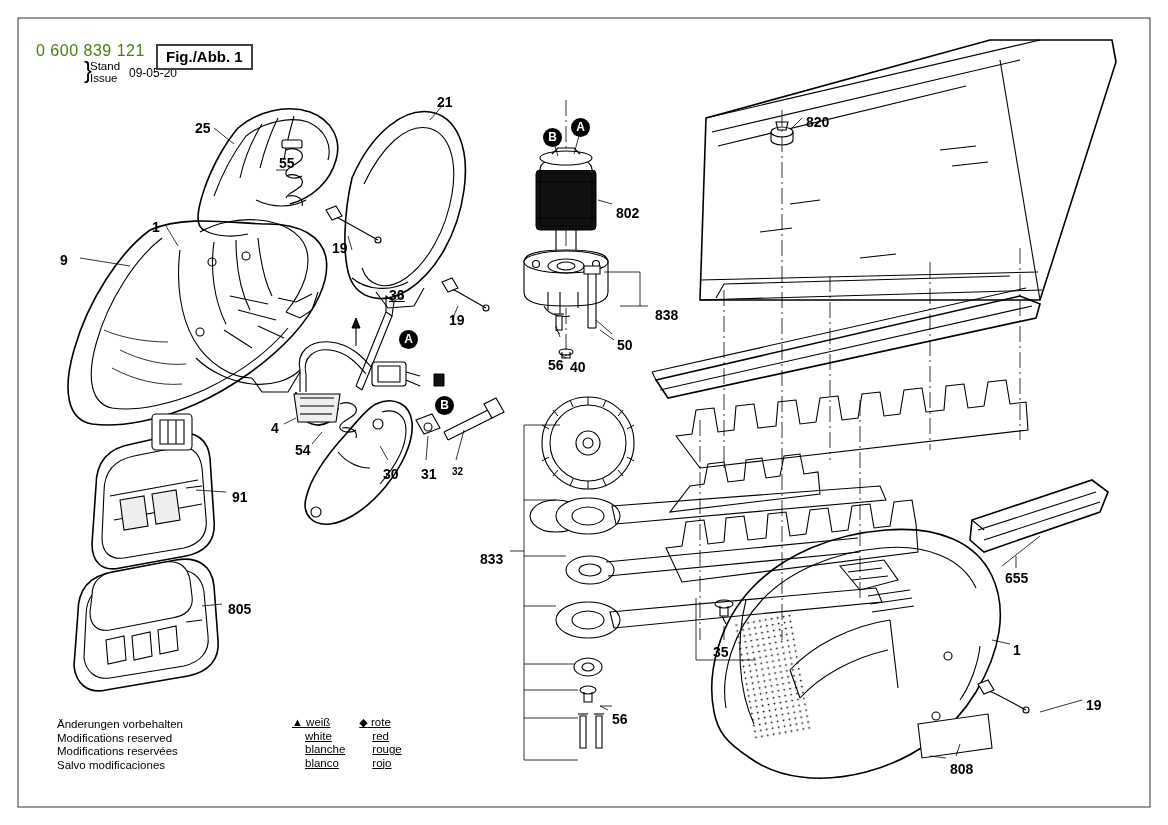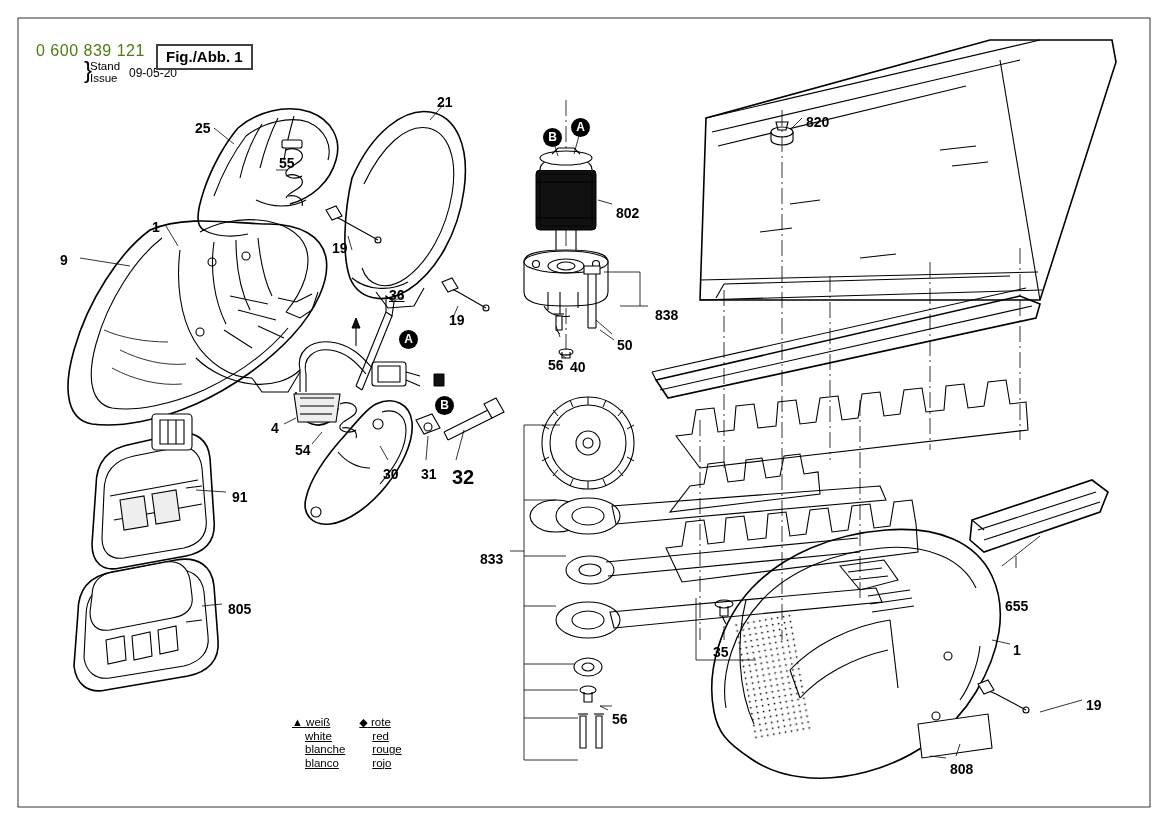--- a/index.html
+++ b/index.html
@@ -410,20 +410,26 @@
 
   <div id="header-partno">0 600 839 121</div>
   <div id="stand-issue">
     <div>Stand</div>
     <div>Issue</div>
   </div>
   <div id="brace">}</div>
   <div id="date">09-05-20</div>
   <div id="figbox">Fig./Abb. 1</div>
 
+  <div id="footnote">
+    <div>Änderungen vorbehalten</div>
+    <div>Modifications reserved</div>
+    <div>Modifications reservées</div>
+    <div>Salvo modificaciones</div>
+  </div>
 
   <div id="legend">
     <table>
       <tbody>
           <tr>
         <td><span class="mk">▲</span>&nbsp;<span>weiß</span></td>
         <td><span class="mk">◆</span>&nbsp;<span>rote</span></td>
       </tr>
       <tr>
         <td><span style="padding-left:13px">white</span></td>
@@ -447,33 +453,33 @@
       <div class="lbl" style="left: 195px; top: 120px; font-size: 14px;">25</div>
       <div class="lbl" style="left: 255px; top: 155px; font-size: 14px; margin-left: 24px;">55</div>
       <div class="lbl" style="left: 437px; top: 94px; font-size: 14px;">21</div>
       <div class="lbl" style="left: 332px; top: 240px; font-size: 14px;">19</div>
       <div class="lbl" style="left: 449px; top: 312px; font-size: 14px;">19</div>
       <div class="lbl" style="left: 389px; top: 287px; font-size: 14px; text-decoration: underline;">36</div>
       <div class="lbl" style="left: 271px; top: 420px; font-size: 14px;">4</div>
       <div class="lbl" style="left: 295px; top: 442px; font-size: 14px;">54</div>
       <div class="lbl" style="left: 383px; top: 466px; font-size: 14px;">30</div>
       <div class="lbl" style="left: 421px; top: 466px; font-size: 14px;">31</div>
-      <div class="lbl" style="left: 452px; top: 466px; font-size: 20px;">32</div>
+      <div class="lbl" style="left: 452px; top: 466px; font-size: 10px;">32</div>
       <div class="lbl" style="left: 232px; top: 489px; font-size: 14px;">91</div>
       <div class="lbl" style="left: 228px; top: 601px; font-size: 14px;">805</div>
       <div class="lbl" style="left: 616px; top: 205px; font-size: 14px;">802</div>
       <div class="lbl" style="left: 655px; top: 307px; font-size: 14px;">838</div>
       <div class="lbl" style="left: 570px; top: 335px; font-size: 14px; margin-top: 24px;">40</div>
       <div class="lbl" style="left: 617px; top: 337px; font-size: 14px;">50</div>
       <div class="lbl" style="left: 548px; top: 357px; font-size: 14px;">56</div>
       <div class="lbl" style="left: 480px; top: 551px; font-size: 14px;">833</div>
       <div class="lbl" style="left: 612px; top: 711px; font-size: 14px;">56</div>
       <div class="lbl" style="left: 713px; top: 644px; font-size: 14px;">35</div>
       <div class="lbl" style="left: 806px; top: 114px; font-size: 14px;">820</div>
-      <div class="lbl" style="left: 1005px; top: 570px; font-size: 14px; margin-top: 28px;">655</div>
+      <div class="lbl" style="left: 1005px; top: 570px; font-size: 14px;">655</div>
       <div class="lbl" style="left: 1013px; top: 642px; font-size: 14px;">1</div>
       <div class="lbl" style="left: 1086px; top: 697px; font-size: 14px;">19</div>
       <div class="lbl" style="left: 950px; top: 761px; font-size: 14px;">808</div>
     </div>
 
   <div id="callouts">
       <div class="calloutB" style="position: absolute; left: 543px; top: 128px;">B</div>
       <div class="calloutA" style="position: absolute; left: 571px; top: 118px;">A</div>
       <div class="calloutA" style="position: absolute; left: 399px; top: 330px;">A</div>
       <div class="calloutB" style="position: absolute; left: 435px; top: 396px;">B</div>

